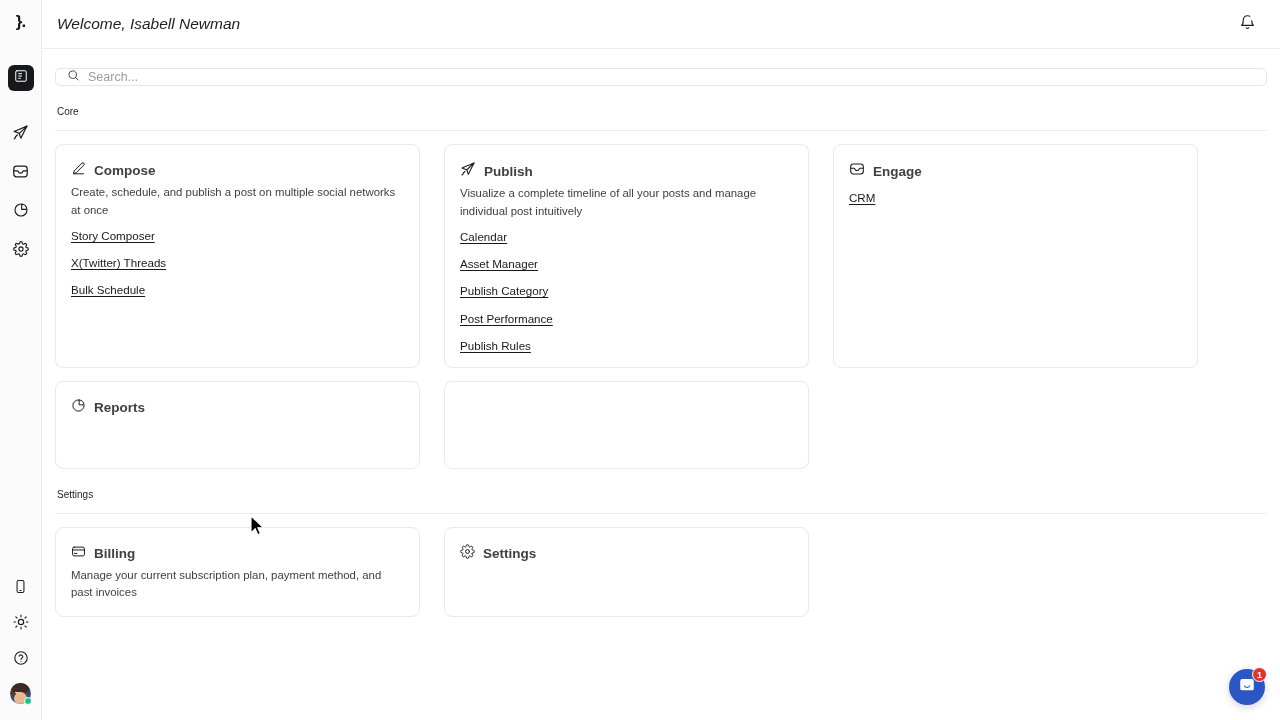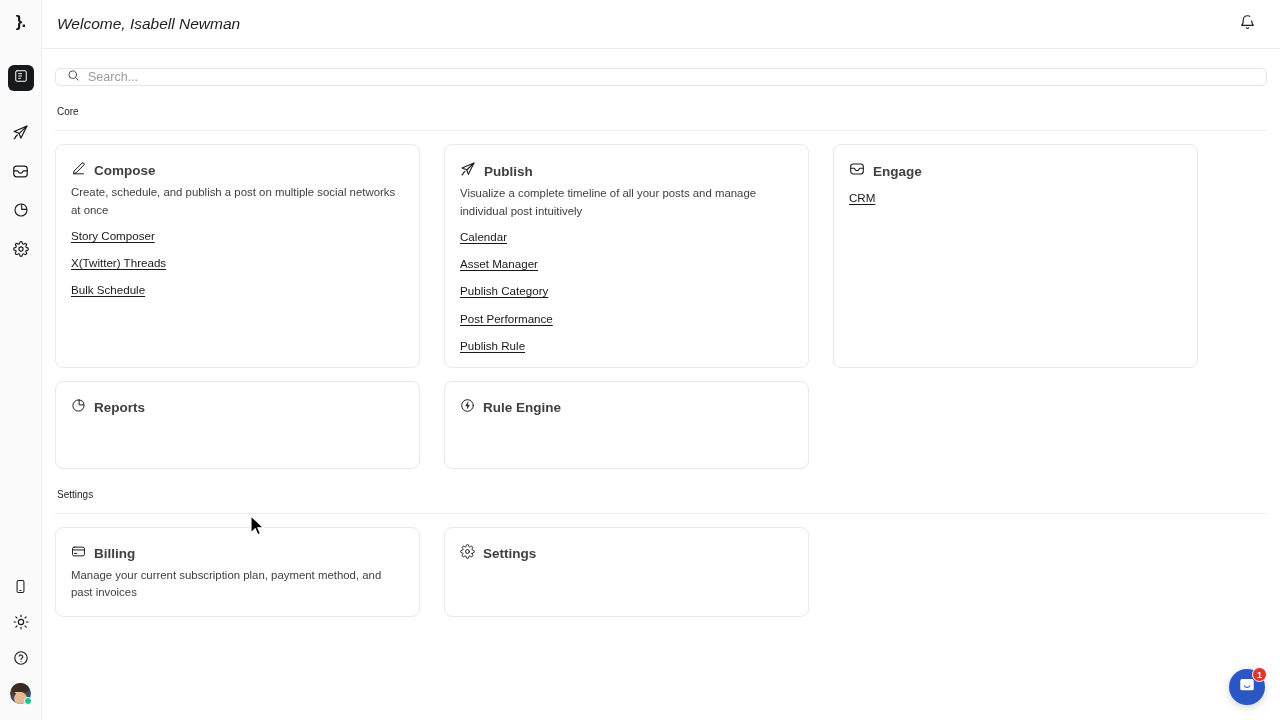--- a/index.html
+++ b/index.html
@@ -289,21 +289,21 @@
                   </svg>
               </span>
               <span class="card-title">Publish</span>
             </div>
             <div class="card-desc">Visualize a complete timeline of all your posts and manage individual post intuitively</div>
             <div class="card-links">
               <a class="card-link">Calendar</a>
               <a class="card-link">Asset Manager</a>
               <a class="card-link">Publish Category</a>
               <a class="card-link">Post Performance</a>
-              <a class="card-link">Publish Rule</a>
+              <a class="card-link">Publish Rules</a>
             </div>
           </div>
 
           <div class="card tall">
             <div class="card-head">
               <span>
                 <svg width="16" height="16" viewBox="0 0 24 24">
                     <rect x="2.5" y="4.5" width="19" height="15" rx="4"></rect>
                     <path d="M2.5 11h5c.6 0 1 .4 1.2 1 .5 1.5 1.6 2.4 3.3 2.4s2.8-.9 3.3-2.4c.2-.6.6-1 1.2-1h5"></path>
                   </svg>
@@ -324,29 +324,20 @@
                 <svg width="15" height="15" viewBox="0 0 24 24">
                     <path d="M12 3a9 9 0 1 0 9 9"></path>
                     <path d="M13 3.2A8.2 8.2 0 0 1 20.8 11H13V3.2z"></path>
                   </svg>
               </span>
               <span class="card-title">Reports</span>
             </div>
           </div>
 
           <div class="card short">
-            <div class="card-head">
-              <span>
-                <svg width="15" height="15" viewBox="0 0 24 24">
-                    <circle cx="12" cy="12" r="9.3"></circle>
-                    <path d="M12.6 6.8L9 12.6h3.2l-.6 4.6 3.5-5.8h-3.1l.6-4.6z" fill="#1c1d20" stroke-width="0.8"></path>
-                  </svg>
-              </span>
-              <span class="card-title">Rule Engine</span>
-            </div>
           </div>
         </div>
       </div>
 
       <div>
         <div class="section-title">Settings</div>
         <div class="section-rule"></div>
 
         <div class="card-row">
 

